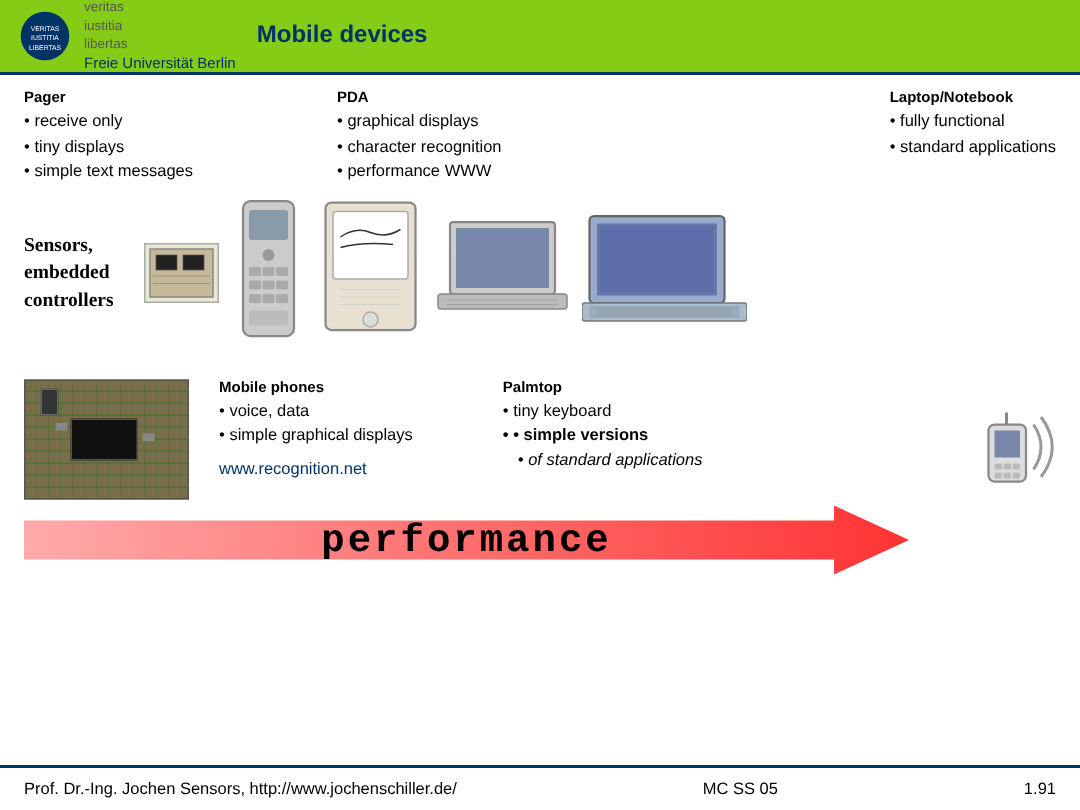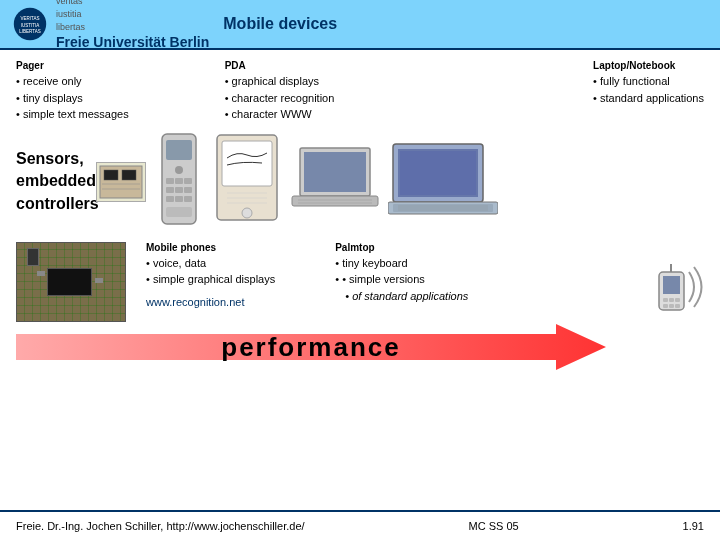--- a/index.html
+++ b/index.html
@@ -12,21 +12,21 @@
       overflow: hidden;
       position: relative;
     }
 
     
     .header {
       display: flex;
       align-items: center;
       padding: 6px 12px;
       border-bottom: 2px solid #003366;
-      background: #7dd3fc;
+      background: #84cc16;
       height: 50px;
     }
     .logo-area {
       display: flex;
       align-items: center;
       gap: 8px;
       min-width: 120px;
     }
     .logo-shield {
       width: 36px;
@@ -87,22 +87,23 @@
       margin-top: 8px;
       gap: 10px;
       align-items: flex-start;
     }
 
     
     .performance-section {
       position: relative;
       margin-top: 8px;
       display: flex;
-      align-items: flex-start;
+      align-items: flex-end;
       height: 48px;
+      font-family: Liberation Mono, monospace;
     }
 
     
     .footer {
       position: absolute;
       bottom: 0;
       left: 0;
       right: 0;
       border-top: 2px solid #003366;
       display: flex;
@@ -130,21 +131,21 @@
     <svg class="logo-shield" viewBox="0 0 40 40">
       <ellipse cx="20" cy="20" rx="18" ry="18" fill="#003366"></ellipse>
       <text x="20" y="16" text-anchor="middle" fill="#fff" font-size="5" font-family="Arial">VERITAS</text>
       <text x="20" y="23" text-anchor="middle" fill="#fff" font-size="5" font-family="Arial">IUSTITIA</text>
       <text x="20" y="30" text-anchor="middle" fill="#fff" font-size="5" font-family="Arial">LIBERTAS</text>
     </svg>
     <div class="logo-text">
       <div>veritas</div>
       <div>iustitia</div>
       <div>libertas</div>
-      <div style="font-weight:bold;color:#003366;font-size:14px;">Freie Universität Berlin</div>
+      <div style="font-weight:normal;color:#003366;font-size:10px;">Freie Universität Berlin</div>
     </div>
   </div>
   <h1 class="page-title">Mobile devices</h1>
 </div>
 
 <div class="main">
 
   <div class="devices-top">
 
     <div class="device-col">
@@ -154,35 +155,35 @@
         <li>tiny displays</li>
         <li>simple text messages</li>
       </ul>
     </div>
 
     <div class="device-col center" style="margin-left:96px;">
       <div class="device-label">PDA</div>
       <ul class="device-info">
         <li>graphical displays</li>
         <li>character recognition</li>
-        <li>character WWW</li>
+        <li>performance WWW</li>
       </ul>
     </div>
 
     <div class="device-col" style="margin-left:auto;">
       <div class="device-label">Laptop/Notebook</div>
       <ul class="device-info">
         <li>fully functional</li>
         <li>standard applications</li>
       </ul>
     </div>
   </div>
 
   <div style="display:flex; align-items:center; margin-top:4px;">
-    <div style="font-size:16px;font-weight:bold;width:80px;line-height:1.4;">
+    <div style="font-size:13px;font-weight:bold;width:80px;line-height:1.4;font-family:Liberation Serif, serif;">
       <span>Sensors, embedded controllers</span>
     </div>
 
     <div style="display:flex; align-items:center; gap:8px; flex:1; height:110px;">
 
       <div style="width:50px;height:40px;border:1px solid #aaa;background:#e8e8d0;display:flex;align-items:center;justify-content:center;font-size:8px;color:#555;">
         <svg width="46" height="36" viewBox="0 0 46 36">
           <rect x="2" y="2" width="42" height="32" fill="#c8b89a" stroke="#888" stroke-width="1"></rect>
           <rect x="6" y="6" width="14" height="10" fill="#222" stroke="#555" stroke-width="0.5"></rect>
           <rect x="24" y="6" width="14" height="10" fill="#222" stroke="#555" stroke-width="0.5"></rect>
@@ -247,21 +248,21 @@
 
           <rect x="5" y="64" width="100" height="8" rx="1" fill="#99aabb"></rect>
           <line x1="10" y1="66" x2="100" y2="66" stroke="#888" stroke-width="0.3"></line>
           <line x1="10" y1="68" x2="100" y2="68" stroke="#888" stroke-width="0.3"></line>
           <line x1="10" y1="70" x2="100" y2="70" stroke="#888" stroke-width="0.3"></line>
         </svg>
       </div>
     </div>
   </div>
 
-  <div class="bottom-section" style="margin-top:5px;">
+  <div class="bottom-section" style="margin-top:16px;">
 
     <div style="width:110px;height:80px;background:#7a6e4a;border:1px solid #555;position:relative;overflow:hidden;flex-shrink:0;">
       <div style="position:absolute;inset:0;background:repeating-linear-gradient(0deg,transparent,transparent 7px,rgba(0,120,0,0.25) 7px,rgba(0,120,0,0.25) 8px),repeating-linear-gradient(90deg,transparent,transparent 7px,rgba(0,120,0,0.25) 7px,rgba(0,120,0,0.25) 8px);"></div>
       <div style="position:absolute;top:25px;left:30px;width:45px;height:28px;background:#111;border:1px solid #555;"></div>
       <div style="position:absolute;top:28px;left:20px;width:8px;height:5px;background:#888;"></div>
       <div style="position:absolute;top:35px;left:78px;width:8px;height:5px;background:#888;"></div>
       <div style="position:absolute;top:5px;left:10px;width:12px;height:18px;background:#333;border:1px solid #666;"></div>
     </div>
 
     <div style="flex:1;display:flex;gap:20px;padding-left:10px;">
@@ -272,21 +273,21 @@
           <li>voice, data</li>
           <li>simple graphical displays</li>
         </ul>
         <div class="www-link" style="margin-top:8px;">www.recognition.net</div>
       </div>
 
       <div style="margin-left:40px;">
         <div class="device-label">Palmtop</div>
         <ul class="device-info">
           <li>tiny keyboard</li>
-          <li style="list-style:none;">• simple versions</li>
+          <li style="list-style:none;font-weight:bold;">• simple versions</li>
           <li style="list-style:none;padding-left:10px;font-style:italic;">of standard applications</li>
         </ul>
       </div>
 
       <div style="margin-left:auto;">
         <svg width="55" height="75" viewBox="0 0 55 75">
 
           <path d="M40 60 Q50 45 40 30" stroke="#999" fill="none" stroke-width="2"></path>
           <path d="M45 65 Q60 45 45 25" stroke="#999" fill="none" stroke-width="2"></path>
 
@@ -315,16 +316,16 @@
         </defs>
         <polygon points="0,10 540,10 540,0 590,23 540,46 540,36 0,36" fill="url(#arrowGrad)"></polygon>
       </svg>
       <div style="position:absolute;top:50%;left:50%;transform:translate(-50%,-50%);font-size:26px;font-weight:bold;color:#000;letter-spacing:2px;white-space:nowrap;">performance</div>
     </div>
   </div>
 
 </div>
 
 <div class="footer">
-  <span>Freie. Dr.-Ing. Jochen Schiller, http://www.jochenschiller.de/</span>
+  <span>Prof. Dr.-Ing. Jochen Sensors, http://www.jochenschiller.de/</span>
   <span>MC SS 05</span>
   <span>1.91</span>
 </div>
 
 </body></html>

